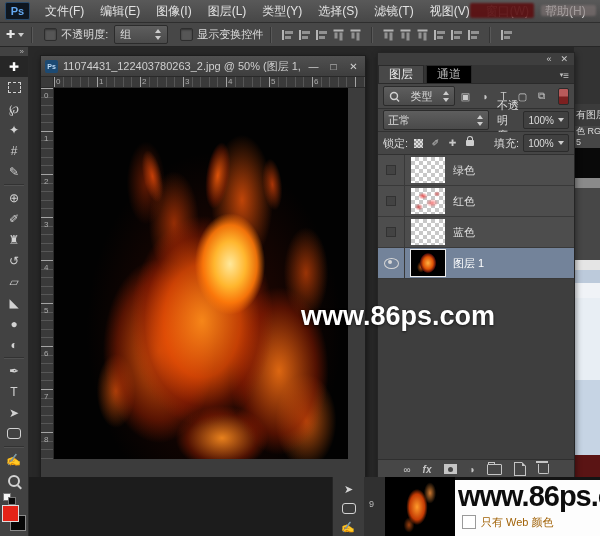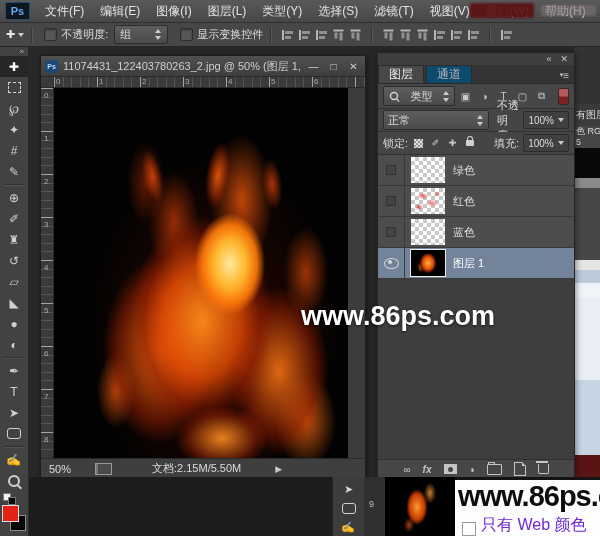--- a/index.html
+++ b/index.html
@@ -116,21 +116,21 @@
 
   
   .panel{position:absolute;left:377px;top:52px;width:196px;height:425px;background:#3e3e3e;
     border:1px solid #252525;display:flex;flex-direction:column;z-index:3;box-shadow:1px 2px 6px rgba(0,0,0,.45)}
   .p-dock{height:11px;display:flex;justify-content:flex-end;gap:9px;padding:1px 6px 0;
     color:#c9c9c9;font-size:9px;line-height:10px;background:#3e3e3e;flex:none}
   .p-tabs{height:18px;background:#343434;border-bottom:1px solid #2a2a2a;display:flex;
     align-items:flex-end;position:relative;flex:none}
   .ptab{height:17px;line-height:17px;padding:0 10px;font-size:12px;border:1px solid #2a2a2a;border-bottom:none}
   .ptab.on{background:#484848;color:#ececec}
-  .ptab.off{background:#0c4a6e;color:#b8b8b8;margin-left:2px}
+  .ptab.off{background:#000000;color:#b8b8b8;margin-left:2px}
   .pmenu{position:absolute;right:5px;top:2px;color:#c5c5c5;font-size:10px;line-height:15px}
   .pmenu .mc{font-size:7px;vertical-align:2px}
   .p-filter{height:24px;background:#474747;border-bottom:1px solid #313131;display:flex;
     align-items:center;padding:0 5px;gap:2px;font-size:11px;color:#ddd;flex:none}
   .combo-sm{height:18px;background:linear-gradient(#5e5e5e,#4a4a4a);border:1px solid #2b2b2b;
     border-radius:2px;display:flex;align-items:center;padding:0 4px;gap:5px;flex:none}
   .fbtn{width:17px;height:16px;display:flex;align-items:center;justify-content:center;
     color:#c9c9c9;font-size:10px}
   .ftoggle{margin-left:auto;width:9px;height:15px;border:1px solid #2b2b2b;border-radius:2px;
     background:linear-gradient(#b85a5a 0 46%,#7c2020 54% 100%)}
@@ -205,21 +205,21 @@
     border-right:1px solid #222;color:#bbb;font-size:9px}
   .bs-ruler span{position:absolute;left:5px;top:22px}
   .bs-fire{position:absolute;left:357px;top:0;width:70px;height:59px;background:#000;background-image:
     radial-gradient(13px 22px at 32px 30px,#ff9a2a,#c33a04 58%,rgba(0,0,0,0) 82%),
     radial-gradient(8px 14px at 45px 16px,rgba(255,150,60,.8),rgba(0,0,0,0) 76%),
     radial-gradient(7px 10px at 24px 48px,rgba(220,90,20,.7),rgba(0,0,0,0) 76%)}
   .bs-dialog{position:absolute;left:427px;top:0;right:0;height:59px;background:#fdfdfd;
     border-top:3px solid #141414;color:#111;overflow:hidden}
   .bs-water{font-size:29px;font-weight:bold;color:#0d0d0d;line-height:29px;margin:2px 0 0 3px;
     white-space:nowrap;letter-spacing:-1px}
-  .bs-cbrow{display:flex;align-items:flex-end;gap:5px;margin:4px 0 0 7px;font-size:16px;color:#6d28d9}
+  .bs-cbrow{display:flex;align-items:flex-start;gap:5px;margin:4px 0 0 7px;font-size:11px;color:#a16207}
   .cb-light{width:12px;height:12px;border:1px solid #9a9a9a;background:#fff;flex:none}
 </style>
 </head>
 <body>
 
 <div class="screen">
 
   <div class="menubar">
     <span class="pslogo">Ps</span>
     <span class="mi">文件(F)</span>
@@ -371,26 +371,20 @@
       </div>
       <div class="canvas">
         <div class="photo">
           <div class="fire"></div>
           <div class="tip tip1"></div>
           <div class="tip tip2"></div>
           <div class="tip tip3"></div>
         </div>
       </div>
     </div>
-    <div class="docstatus">
-      <span class="zoomfield">50%</span>
-      <span class="statico"></span>
-      <span class="statdoc">文档:2.15M/5.50M</span>
-      <span class="statplay">▶</span>
-    </div>
   </div>
 
   <div class="panel">
     <div class="p-dock">
       <span>«</span>
       <span>✕</span>
     </div>
     <div class="p-tabs">
       <span class="ptab on">图层</span>
       <span class="ptab off">通道</span>

